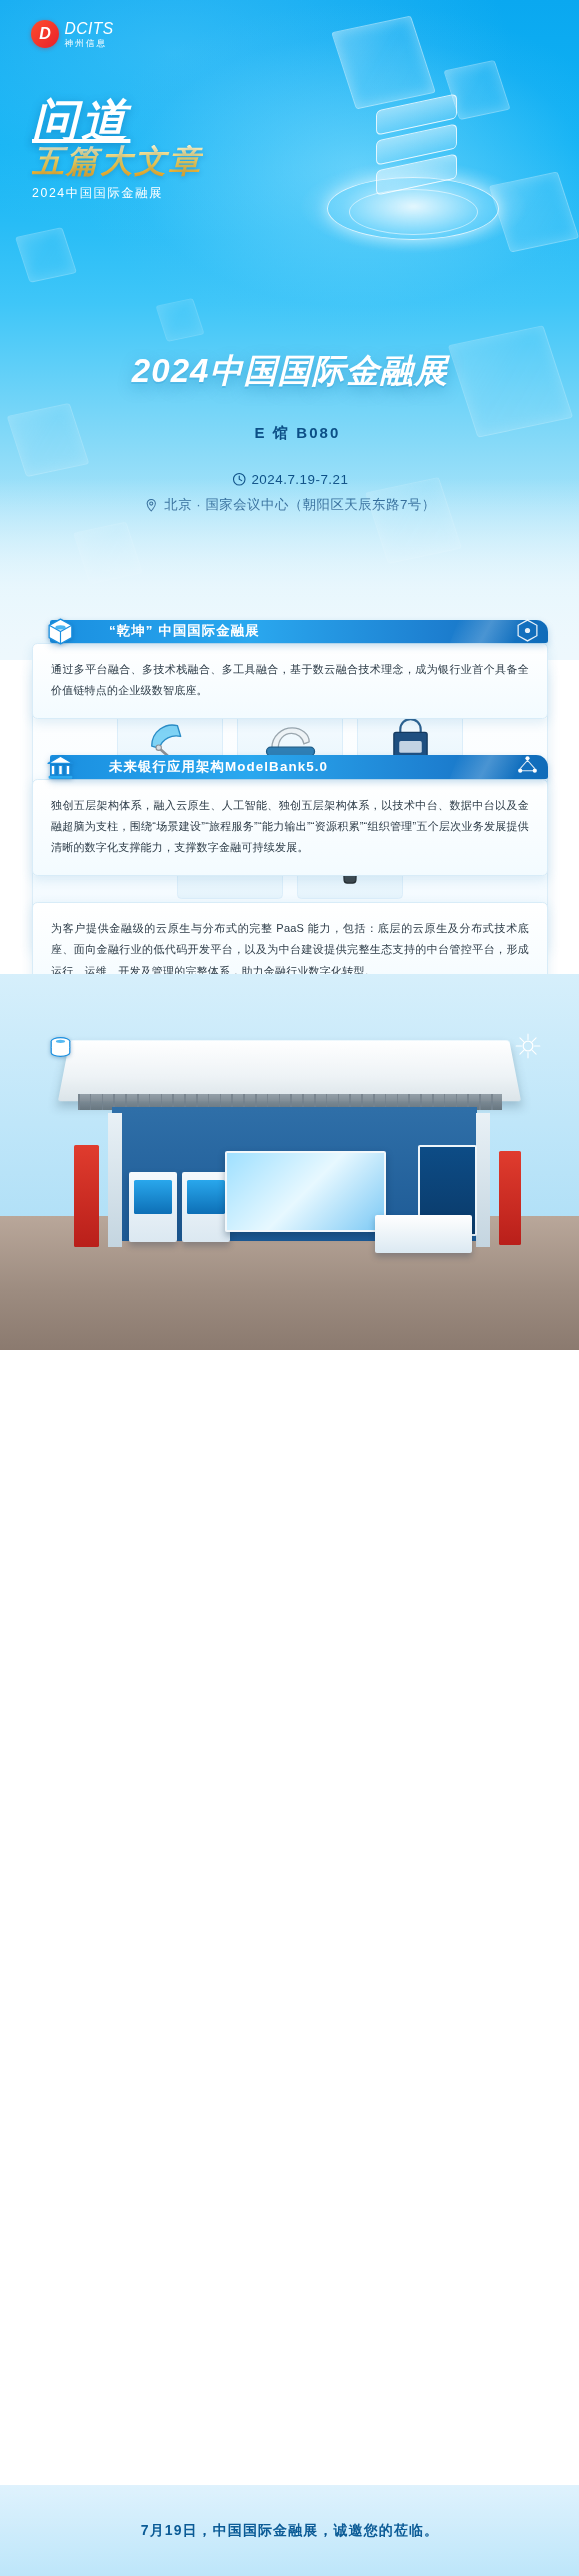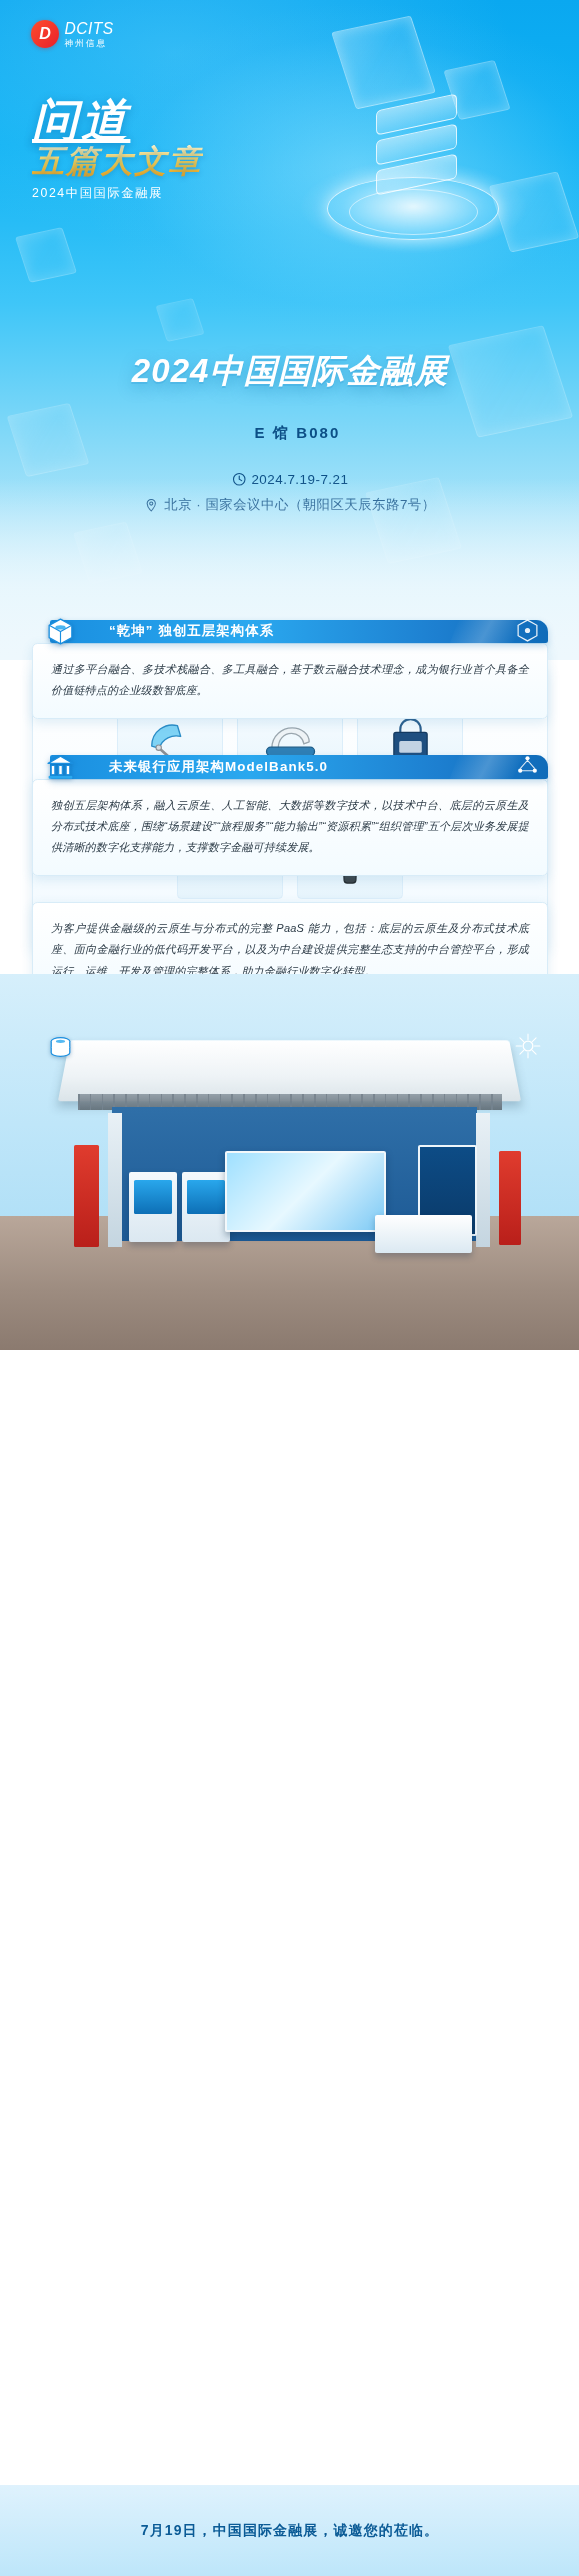--- a/index.html
+++ b/index.html
@@ -154,21 +154,21 @@
   }
   .card-body {
     background: linear-gradient(180deg, #ffffff 0%, #f3fbff 100%);
     border: 0.5px solid #d8ecf8;
     border-radius: 5.4px;
     box-shadow: 0 3.2px 10.7px rgba(70,150,200,.16);
     padding: 15px 18px 16px 18px;
     margin-top: -3.2px;
   }
   .card-body p {
-    font-size: 11px; line-height: 1.95; color: #2b3a46; text-align: justify; letter-spacing: 0.2px; font-style: italic;
+    font-size: 11px; line-height: 1.95; color: #2b3a46; text-align: justify; letter-spacing: 0.2px;
   }
 
   
   .gifts {
     margin: 5.4px 32px 0 32px;
     background: linear-gradient(180deg, #ffffff 0%, #f2faff 100%);
     border: 0.5px solid #dcedf8;
     border-radius: 6.4px;
     box-shadow: 0 4.3px 13px rgba(70,150,200,.16);
     padding: 18px 15px 14px 15px;
@@ -311,21 +311,21 @@
       <span>北京 · 国家会议中心（朝阳区天辰东路7号）</span>
     </div>
   </div>
 </div>
 
 <div class="sections">
 
   <div class="card">
     <div class="card-head">
       <div class="band">
-        <div class="band-title">“乾坤” 独创五层架构体系</div>
+        <div class="band-title">“乾坤” 中国国际金融展</div>
       </div>
       <div class="icon-badge">
         <svg width="33" height="33" viewBox="0 0 64 64">
           <path d="M32 8 54 20v24L32 56 10 44V20z" fill="#ffffff" stroke="#1a8fe0" stroke-width="2.5" stroke-linejoin="round"></path>
           <path d="M10 20l22 12 22-12M32 32v24" fill="none" stroke="#1a8fe0" stroke-width="2.2"></path>
           <ellipse cx="32" cy="24" rx="10" ry="4" fill="#2aa8ef" opacity=".85"></ellipse>
         </svg>
       </div>
       <div class="side-deco">
         <svg width="25" height="25" viewBox="0 0 48 48">
@@ -356,21 +356,21 @@
       <div class="side-deco">
         <svg width="25" height="25" viewBox="0 0 48 48">
           <circle cx="24" cy="10" r="4" fill="#ffffff"></circle>
           <circle cx="10" cy="34" r="4" fill="#ffffff"></circle>
           <circle cx="38" cy="34" r="4" fill="#ffffff"></circle>
           <path d="M24 14 10 30M24 14l14 16M12 34h24" stroke="#ffffff" stroke-width="2" fill="none" opacity=".85"></path>
         </svg>
       </div>
     </div>
     <div class="card-body">
-      <p>独创五层架构体系，融入云原生、人工智能、大数据等数字技术，以技术中台、底层的云原生及分布式技术底座，围绕“场景建设”“旅程服务”“能力输出”“资源积累”“组织管理”五个层次业务发展提供清晰的数字化支撑能力，支撑数字金融可持续发展。</p>
+      <p>独创五层架构体系，融入云原生、人工智能、独创五层架构体系，以技术中台、数据中台以及金融超脑为支柱，围绕“场景建设”“旅程服务”“能力输出”“资源积累”“组织管理”五个层次业务发展提供清晰的数字化支撑能力，支撑数字金融可持续发展。</p>
     </div>
   </div>
 
   <div class="card">
     <div class="card-body">
       <p>为客户提供金融级的云原生与分布式的完整 PaaS 能力，包括：底层的云原生及分布式技术底座、面向金融行业的低代码开发平台，以及为中台建设提供完整生态支持的中台管控平台，形成运行、运维、开发及管理的完整体系，助力金融行业数字化转型。</p>
     </div>
   </div>
 
   <div class="card">

